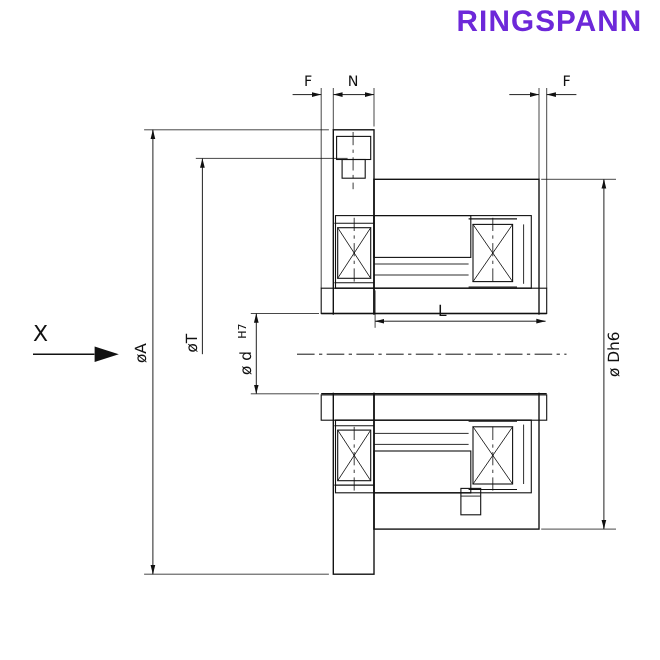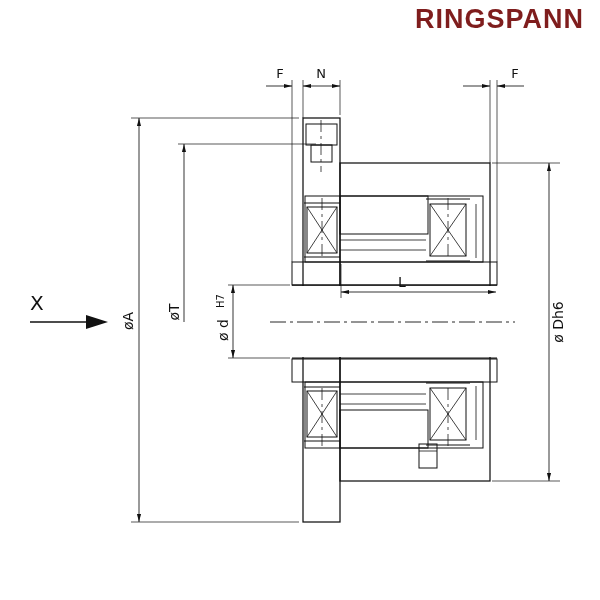--- a/index.html
+++ b/index.html
@@ -1,19 +1,19 @@
 <!DOCTYPE html>
 <html><head>
 <meta charset="utf-8">
 <style>
   html,body{margin:0;padding:0;background:#fff;}
   .canvas{position:relative;width:600px;height:600px;background:#fff;overflow:hidden;
           font-family:"DejaVu Sans",sans-serif;}
   .logo{position:absolute;top:4px;right:16px;font-family:"Liberation Sans","DejaVu Sans",sans-serif;
-        font-weight:bold;font-size:27px;letter-spacing:1px;color:#7f1d1d;}
+        font-weight:bold;font-size:27px;letter-spacing:1px;color:#6d28d9;}
   svg{position:absolute;left:0;top:0;}
   svg text{font-family:"DejaVu Sans",sans-serif;fill:#111;stroke:none;}
   .dimtext{font-size:14px;}
   .toltext{font-size:10px;}
   .toptext{font-size:13px;}
   .xtext{font-size:20px;}
   .ext{stroke:#111;stroke-width:0.7;fill:none;}
   .dim{stroke:#111;stroke-width:0.85;fill:none;}
   .thick{stroke:#111;stroke-width:1.25;fill:none;}
   .thin{stroke:#111;stroke-width:1;fill:none;}

